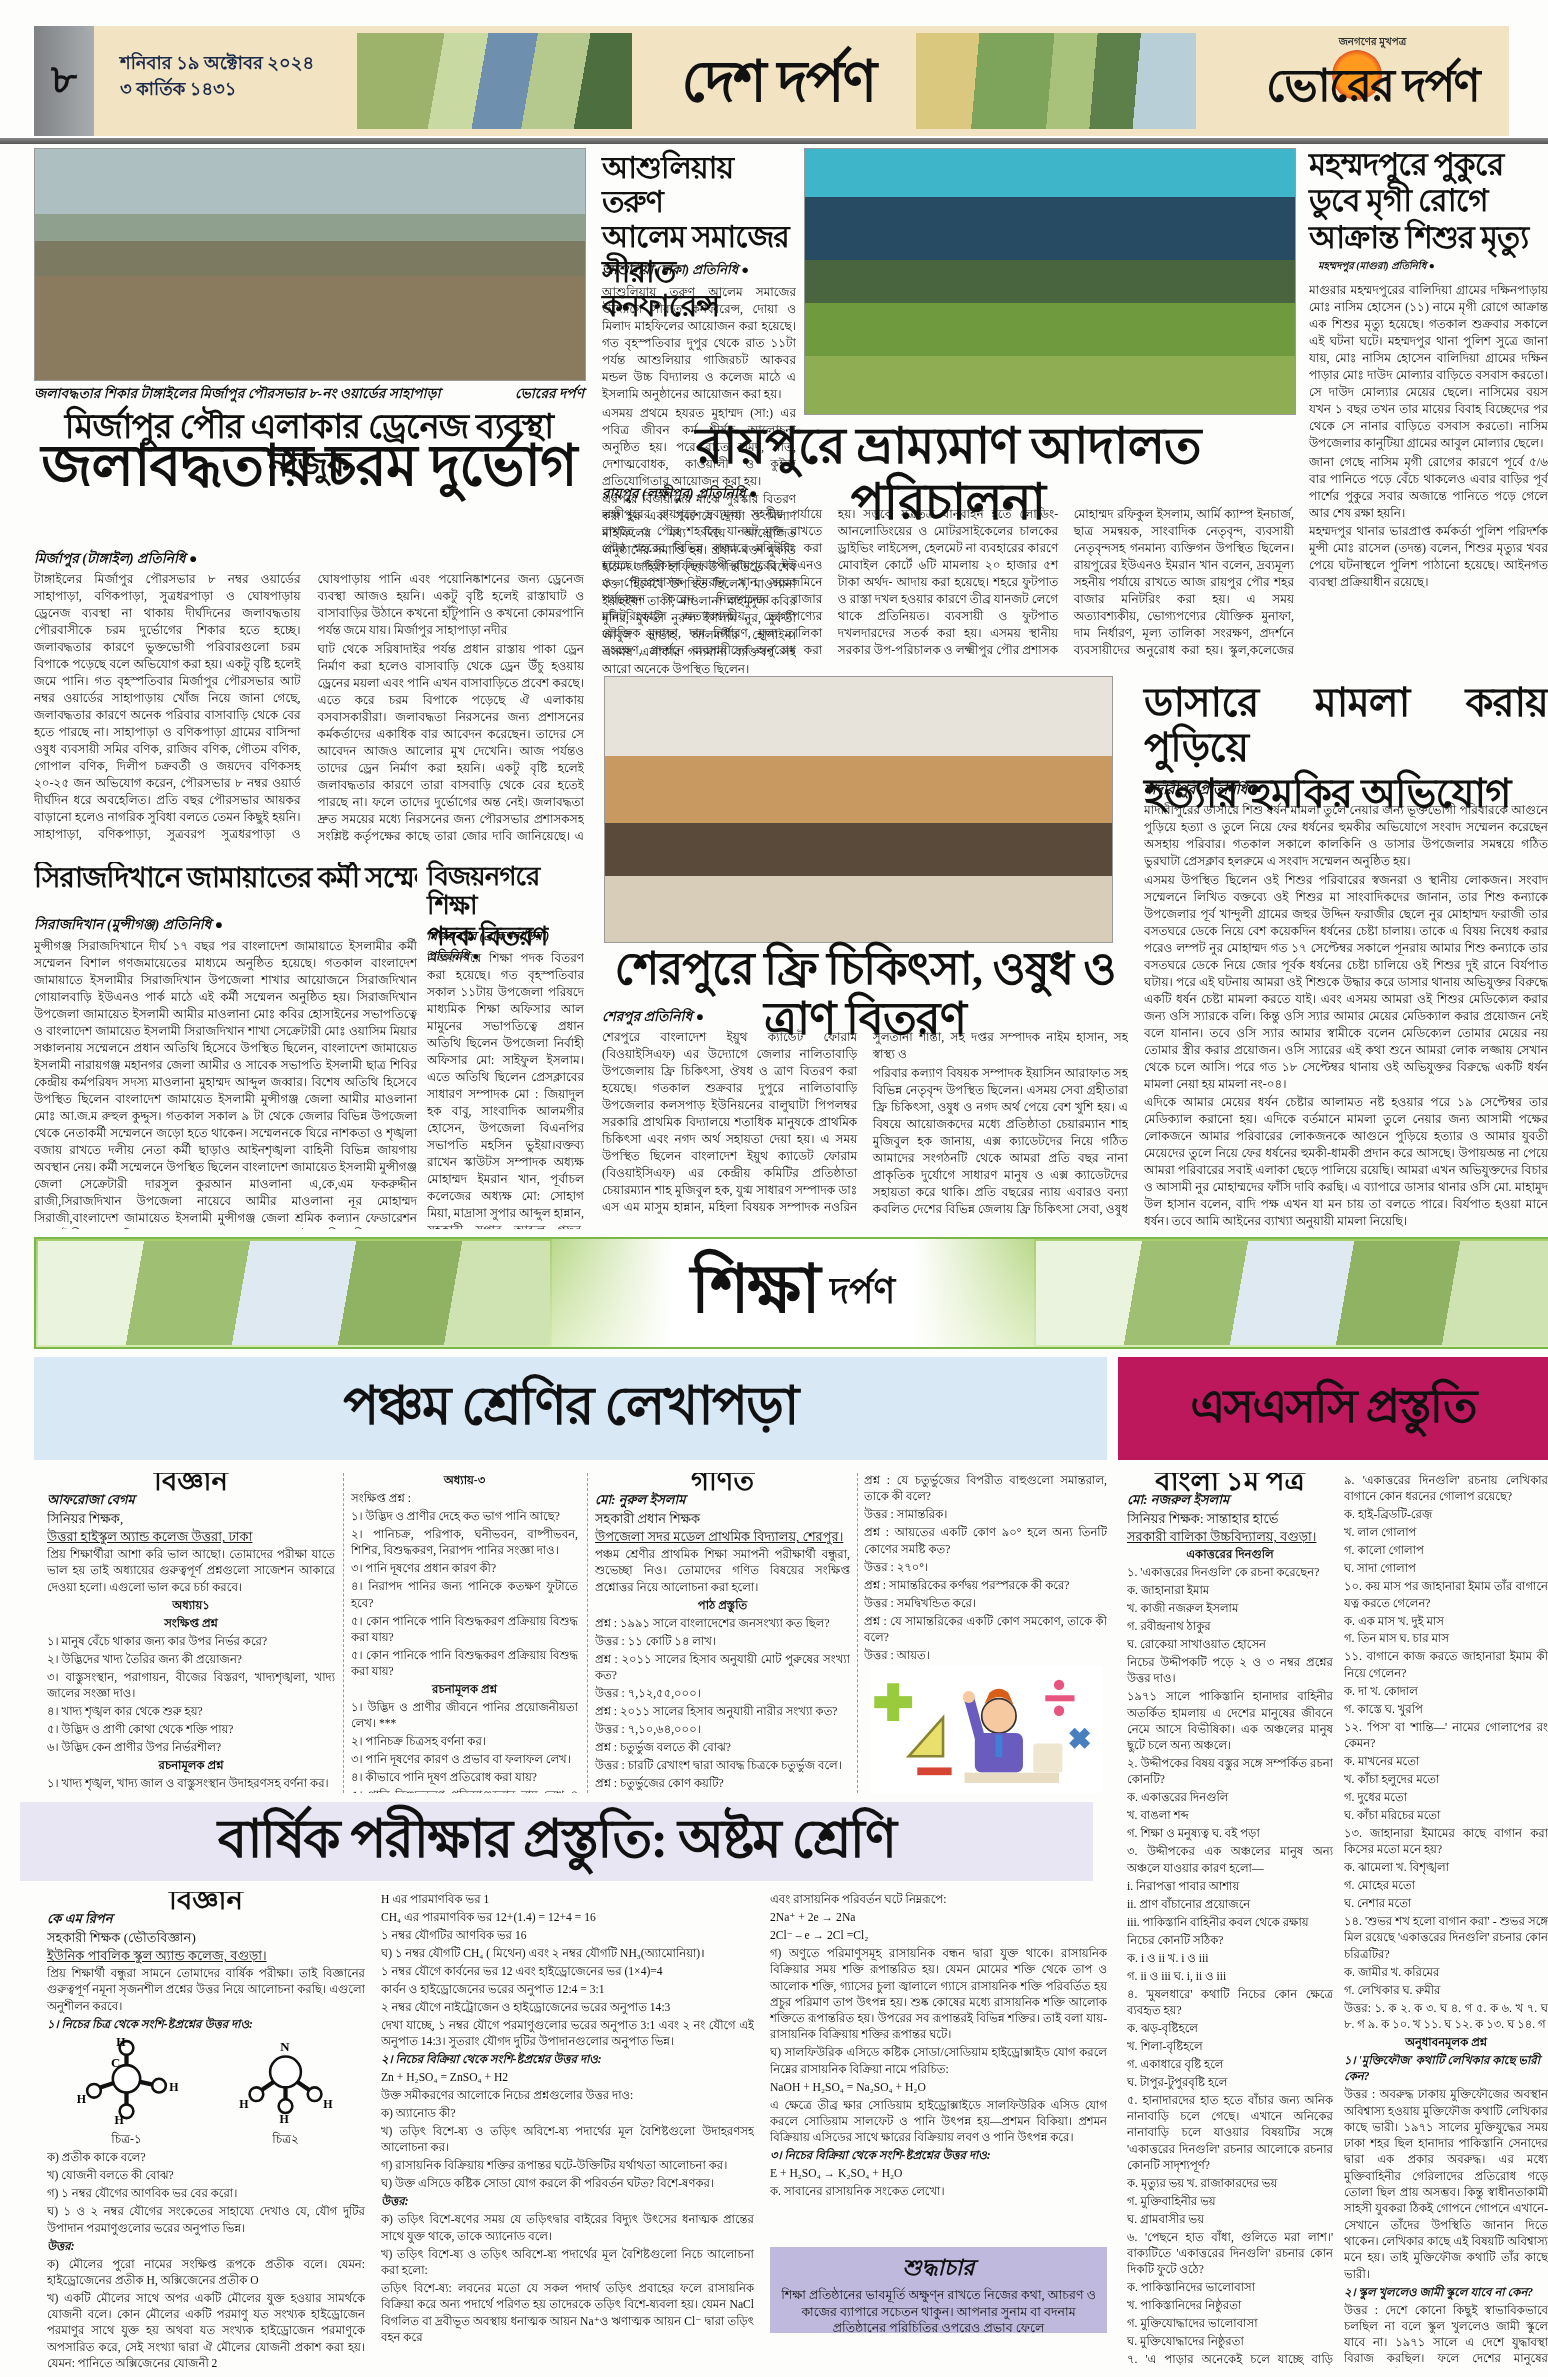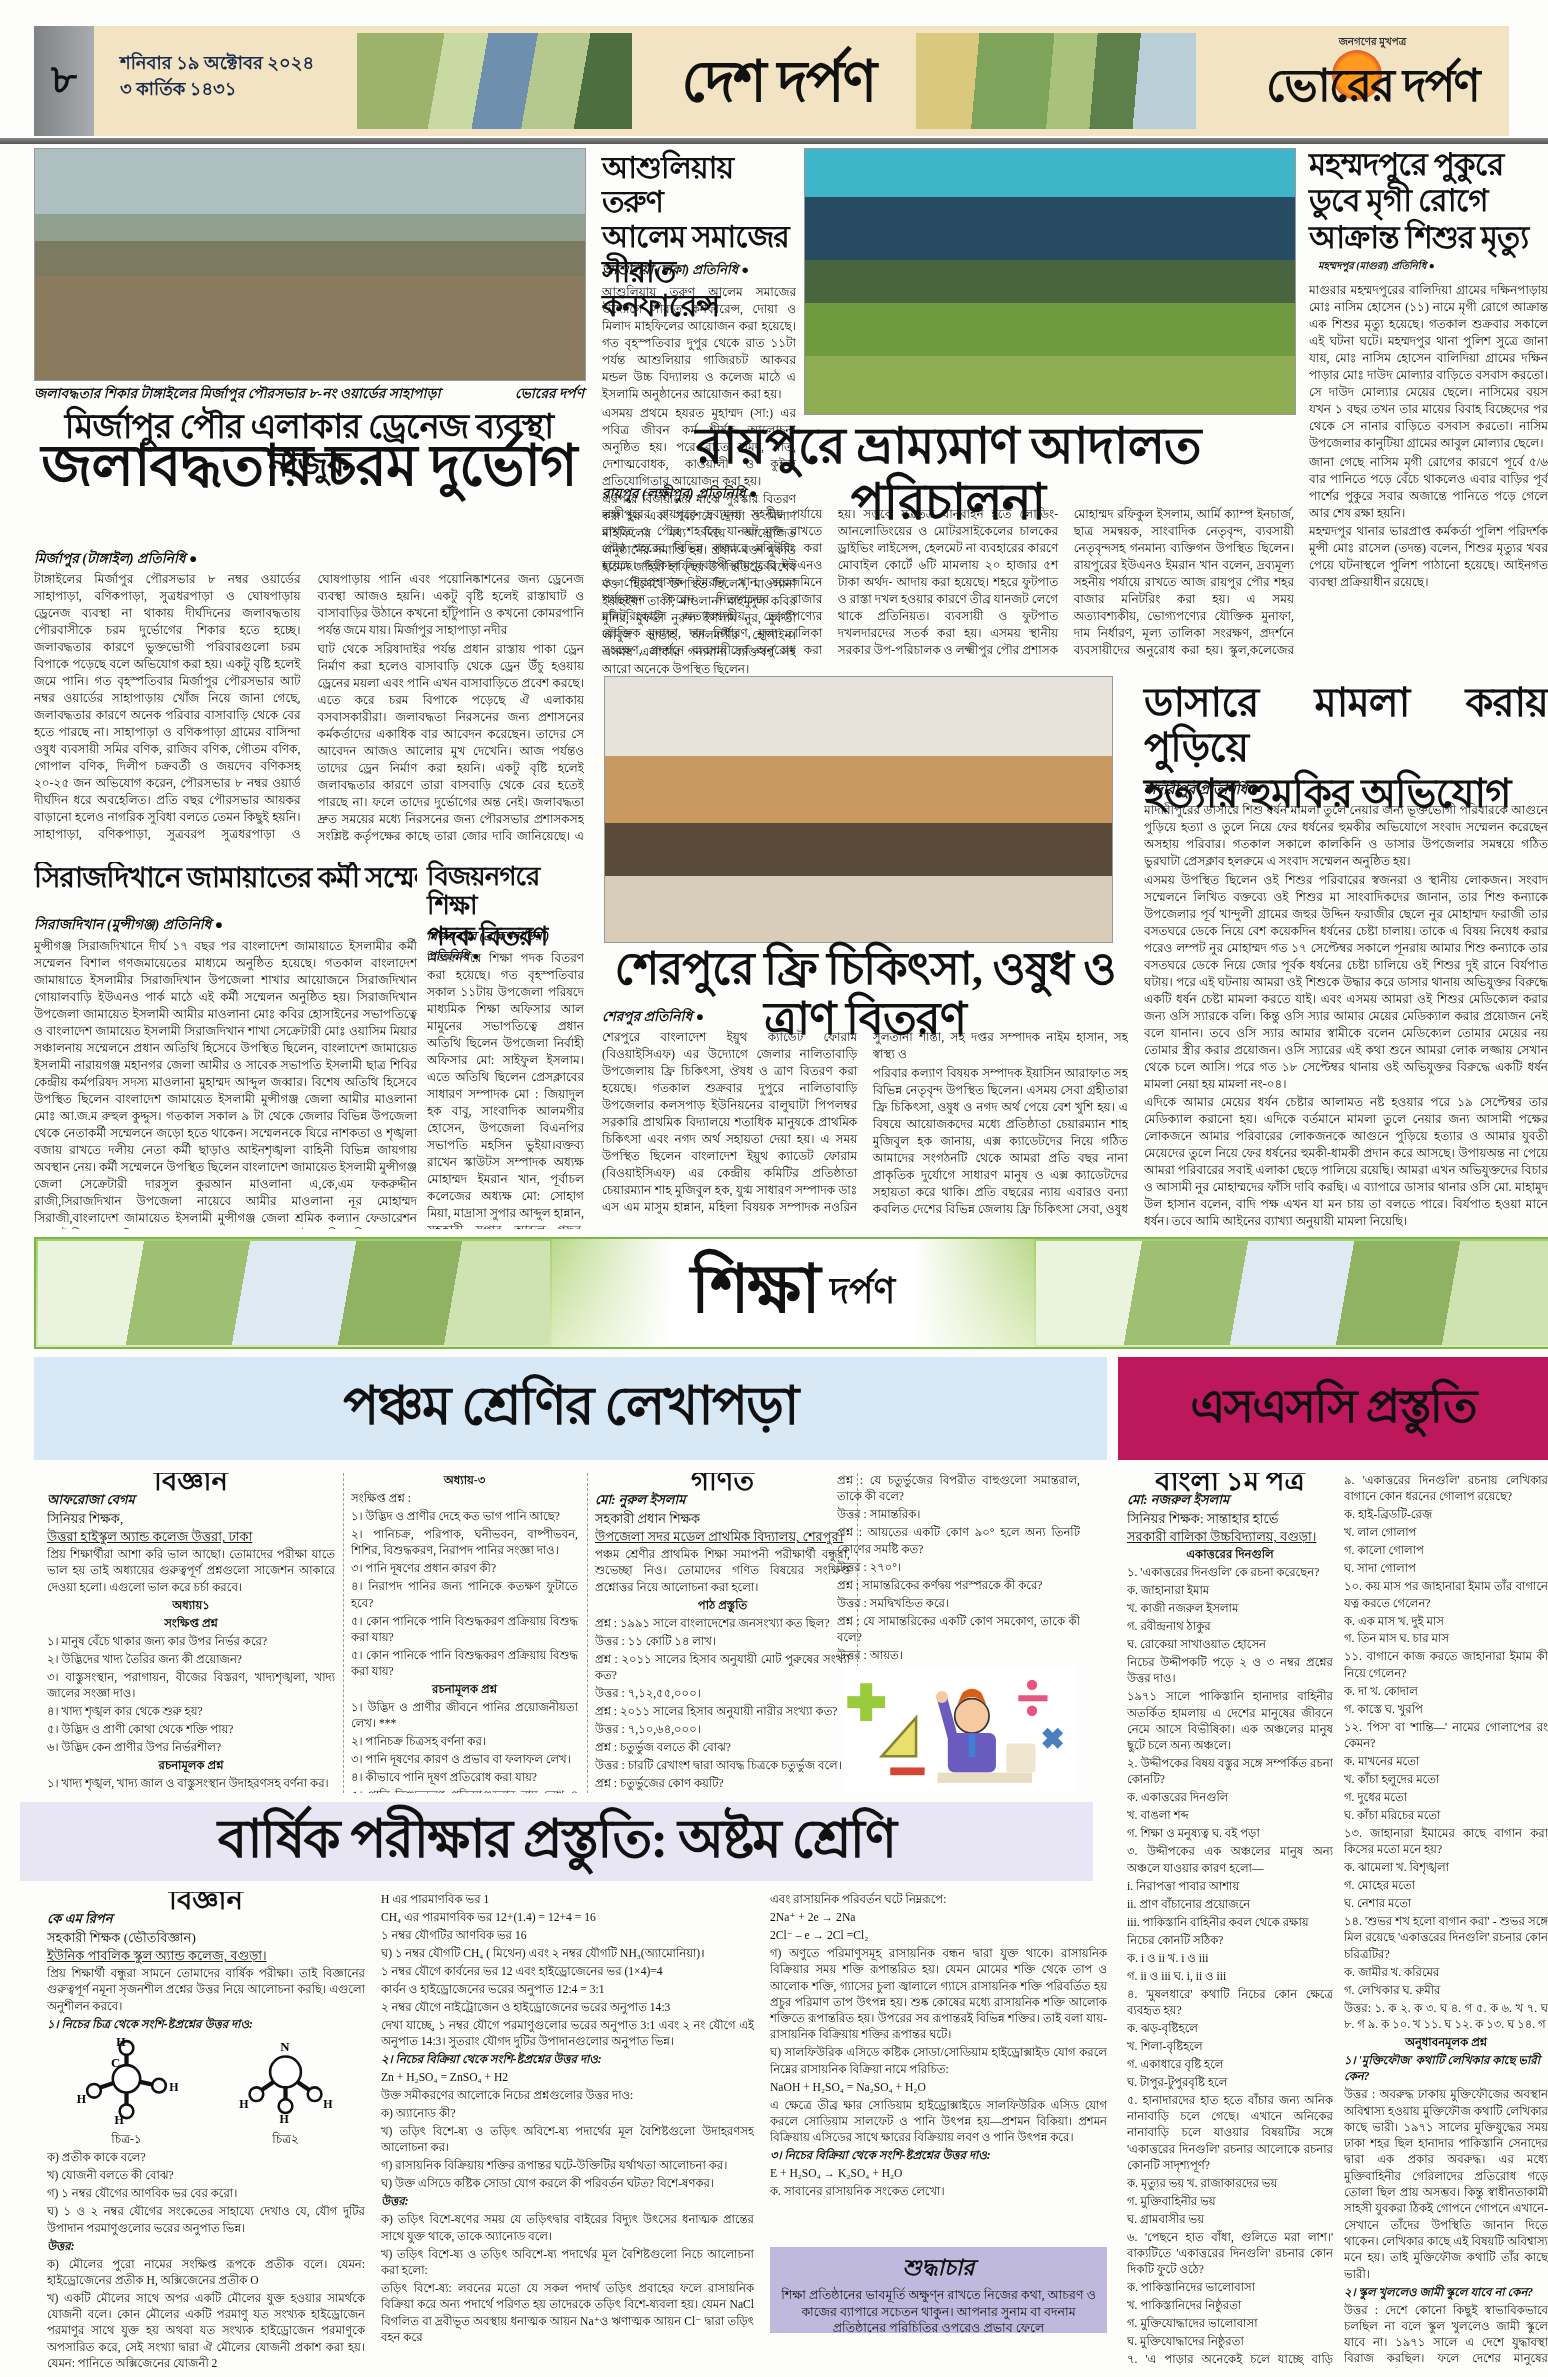--- a/index.html
+++ b/index.html
@@ -80,21 +80,21 @@
   #edu-banner .t2{font-size:36px;font-weight:bold;}
   #hdr-c5{left:34px;top:1357px;width:1073px;height:103px;background:#d9e8f5;display:flex;align-items:center;justify-content:center;
      font-size:53px;font-weight:bold;letter-spacing:-1.7px;}
   #hdr-ssc{left:1118px;top:1357px;width:430px;height:103px;background:#be185d;display:flex;align-items:center;justify-content:center;
      font-size:46px;font-weight:bold;letter-spacing:-1.7px;}
   
   .vsep{border-left:1.7px dashed #999;width:0;}
   #c5-col1{left:47px;top:1473px;width:288px;height:320px;}
   #c5-col2{left:351px;top:1473px;width:227px;height:320px;}
   #c5-col3{left:595px;top:1473px;width:255px;height:320px;}
-  #c5-col4{left:837px;top:1473px;width:243px;height:320px;}
+  #c5-col4{left:864px;top:1473px;width:243px;height:320px;}
   #sep1{left:343px;top:1473px;height:320px;} #sep2{left:587px;top:1473px;height:320px;} #sep3{left:857px;top:1473px;height:320px;}
   .colhead{font-size:27.5px;font-weight:bold;text-align:center;margin-bottom:1.7px;}
   .teach{font-size:13px;line-height:17px;text-align:left;}
   #cartoon{width:232px;height:129px;margin:1.7px auto;display:block;background:#fff;}
   
   #hdr-c8{left:20px;top:1802px;width:1073px;height:79px;background:#e8e6f2;display:flex;align-items:center;justify-content:center;
      font-size:53px;font-weight:bold;letter-spacing:-1.7px;}
   
   #c8-col1{left:47px;top:1892px;width:318px;height:482px;}
   #c8-col2{left:381px;top:1892px;width:373px;height:482px;}

